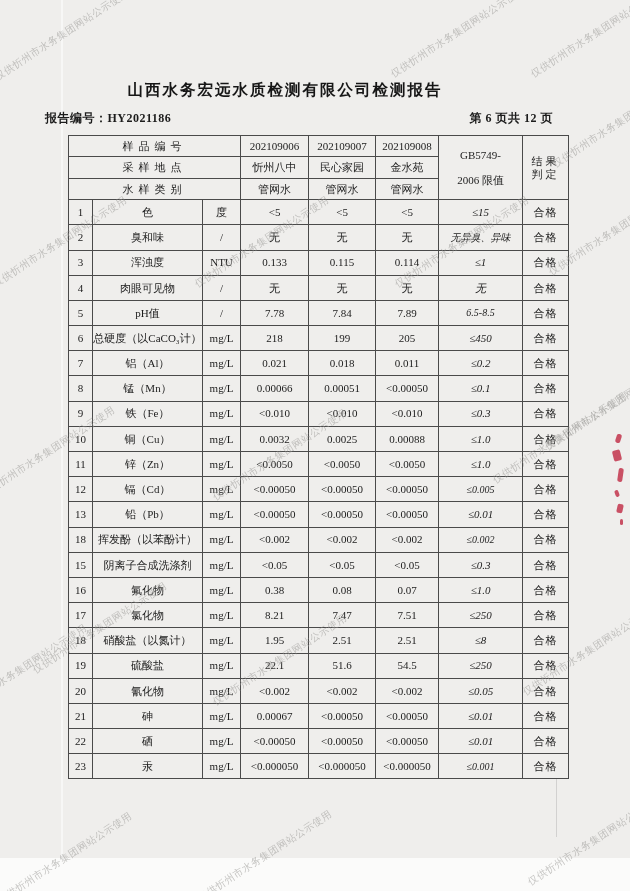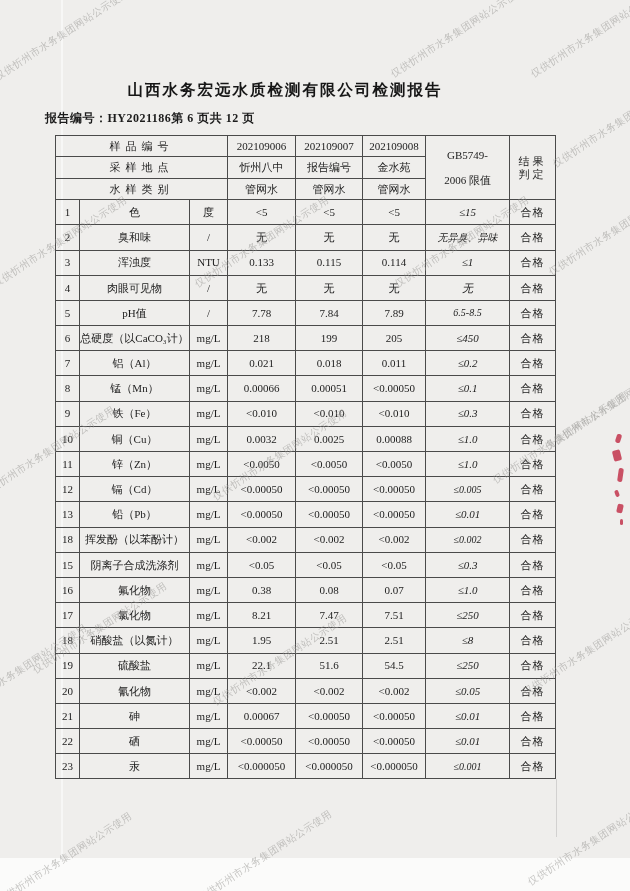--- a/index.html
+++ b/index.html
@@ -13,26 +13,26 @@
   .crease-bottom{position:absolute;left:556px;top:779px;width:1px;height:58px;background:rgba(110,110,110,.22);}
   .bottom-strip{position:absolute;left:0;bottom:0;width:630px;height:33px;background:#fbfbfa;}
 
   .title{
     position:absolute;top:80px;left:0;width:570px;margin:0;
     text-align:center;font-size:15.5px;font-weight:bold;letter-spacing:2px;
     font-family:"Liberation Sans","DejaVu Sans",sans-serif;color:#161616;
   }
   .meta-row{
     position:absolute;top:110px;left:45px;width:508px;
-    display:flex;justify-content:flex-start;
+    display:flex;justify-content:space-between;
     font-size:12px;font-weight:600;letter-spacing:.5px;
   }
 
   table.report{
-    position:absolute;left:55px;top:135px;
+    position:absolute;left:68px;top:135px;
     border-collapse:collapse;table-layout:fixed;width:501px;
   }
   table.report td{
     border:1px solid #4a4a4a;
     text-align:center;vertical-align:middle;
     font-size:11px;padding:0;line-height:1.15;
     overflow:hidden;white-space:nowrap;
   }
   thead tr{height:21.4px;}
   tbody tr{height:25.2px;}
@@ -95,21 +95,21 @@
         <div class="l2">2006 限值</div>
       </td>
       <td rowspan="3" class="res-cell">
         <div class="l1">结果</div>
         <div class="l2">判定</div>
       </td>
     </tr>
     <tr>
       <td colspan="3" class="merged-label">采样地点</td>
       <td>忻州八中</td>
-      <td>报告编号</td>
+      <td>民心家园</td>
       <td>金水苑</td>
     </tr>
     <tr>
       <td colspan="3" class="merged-label">水样类别</td>
       <td>管网水</td>
       <td>管网水</td>
       <td>管网水</td>
     </tr>
   </thead>
   <tbody id="rows-body">

